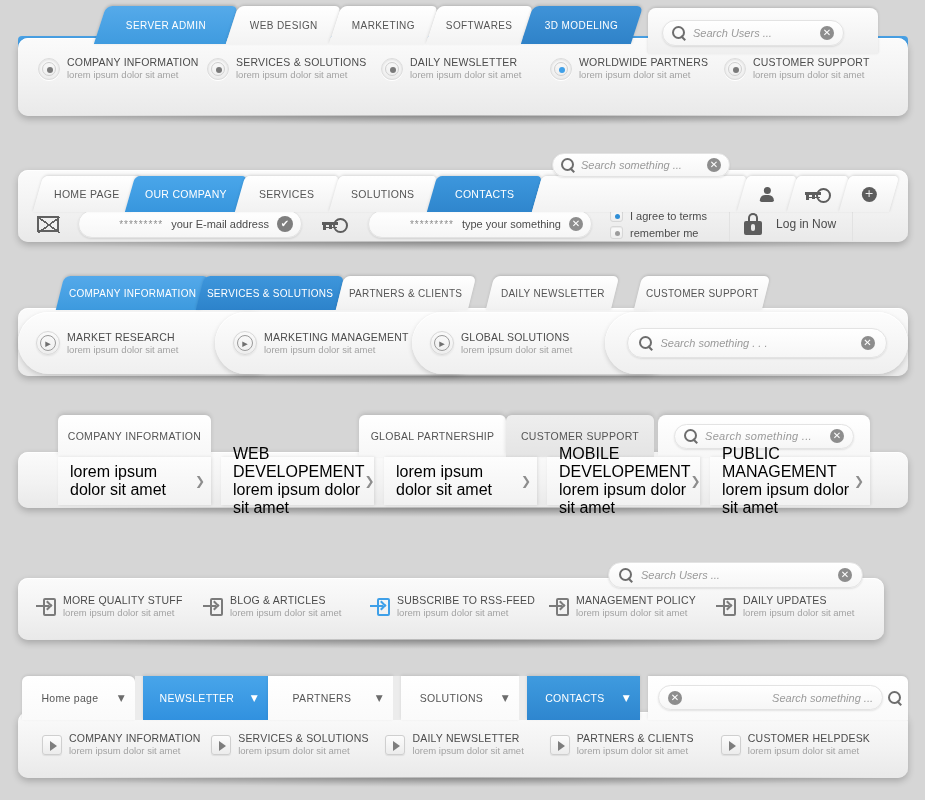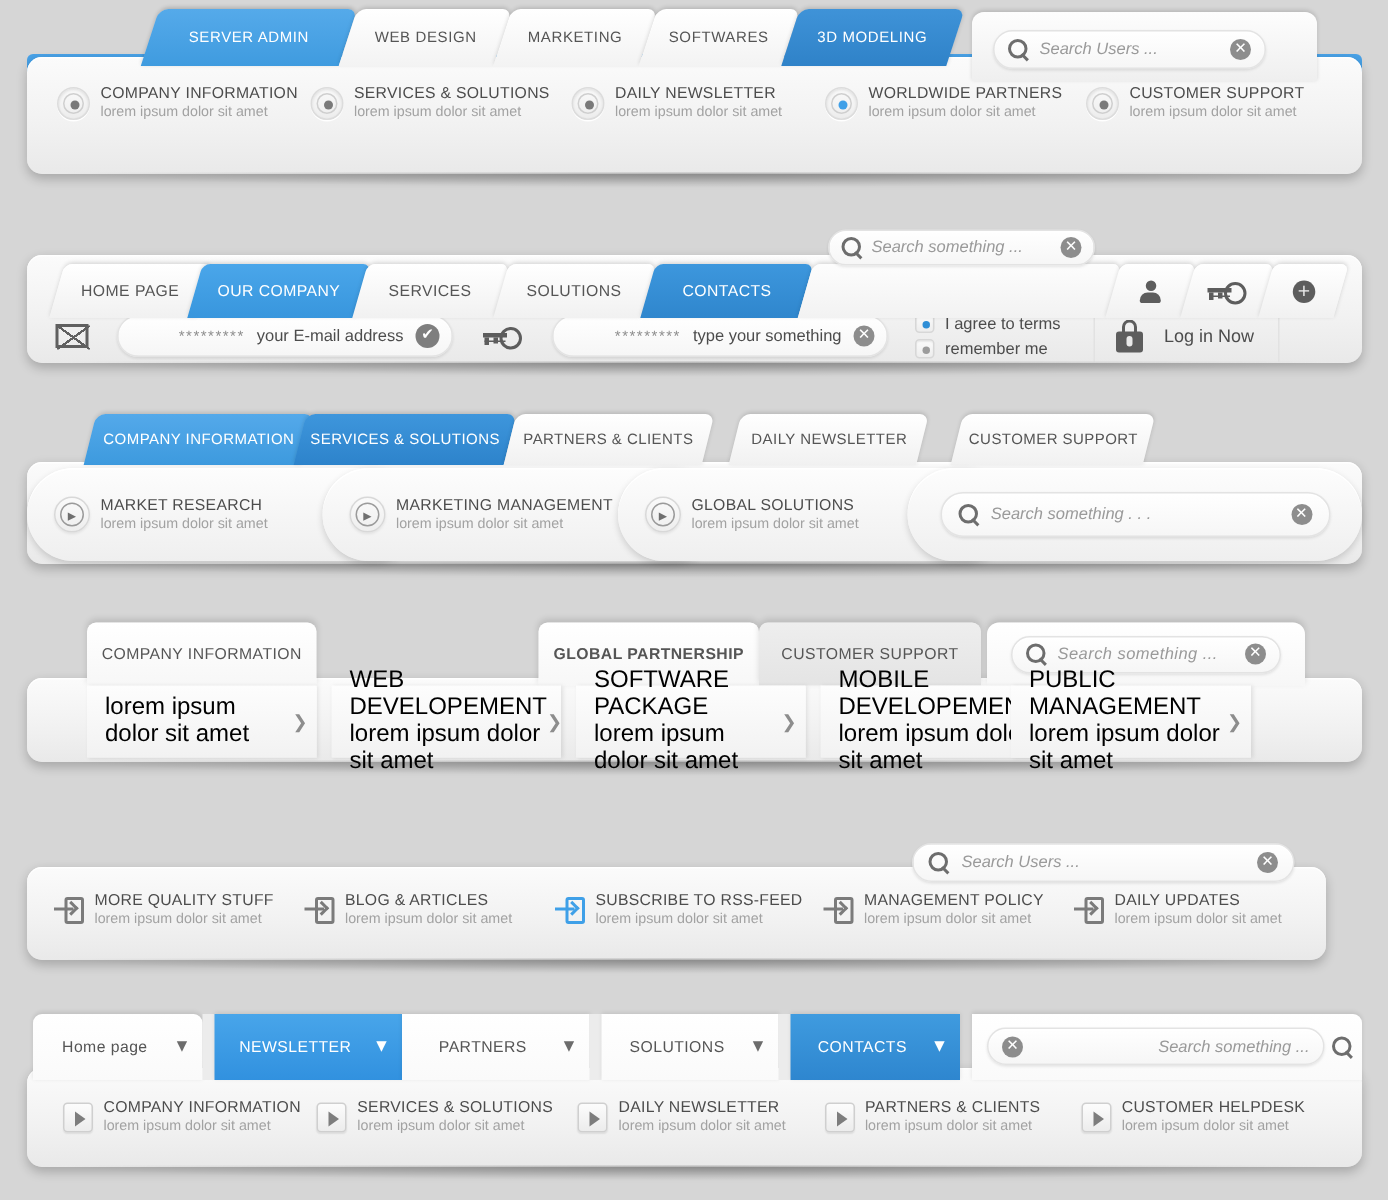--- a/index.html
+++ b/index.html
@@ -418,21 +418,21 @@
       <div class="ico-search"></div>
       <div class="ph">Search something . . .</div>
       <div class="ico-clear">✕</div>
     </div>
   </div>
 
   <div class="panel" id="block4"></div>
   <div class="tab4" style="left:58px;  width:153px;">
       <span>COMPANY INFORMATION</span>
     </div>
-  <div class="tab4" style="left:359px; width:147px;font-weight:bold;">
+  <div class="tab4" style="left:359px; width:147px;">
       <span>GLOBAL PARTNERSHIP</span>
     </div>
   <div class="tab4 grey" style="left:506px; width:148px;">
       <span>CUSTOMER SUPPORT</span>
     </div>
   <div class="tab4" style="left:658px; width:212px; border-radius:8px 8px 0 0;">
     <div class="pillsearch" style="position:relative;left:0;top:0;width:180px;height:25px;padding:0 9px;gap:7px;">
       <div class="ico-search"></div>
       <div class="ph">Search something ...</div>
       <div class="ico-clear">✕</div>
@@ -447,33 +447,32 @@
   </div>
   <div class="card4" style="left:221px; width:153px; padding-left:12px;">
     <div class="txt" style="flex:1">
         <div class="t1">WEB DEVELOPEMENT</div>
         <div class="t2">lorem ipsum dolor sit amet</div>
       </div>
     <span class="chev" style="margin-right:6px">❯</span>
   </div>
   <div class="card4" style="left:384px; width:153px; padding-left:12px;">
     <div class="txt" style="flex:1">
-        <div class="t1">SOFTWARE PACKAGE</div>
         <div class="t2">lorem ipsum dolor sit amet</div>
       </div>
     <span class="chev" style="margin-right:6px">❯</span>
   </div>
   <div class="card4" style="left:547px; width:153px; padding-left:12px;">
     <div class="txt" style="flex:1">
         <div class="t1">MOBILE DEVELOPEMENT</div>
         <div class="t2">lorem ipsum dolor sit amet</div>
       </div>
     <span class="chev" style="margin-right:6px">❯</span>
   </div>
-  <div class="card4" style="left:674px; width:160px; padding-left:12px;">
+  <div class="card4" style="left:710px; width:160px; padding-left:12px;">
     <div class="txt" style="flex:1">
         <div class="t1">PUBLIC MANAGEMENT</div>
         <div class="t2">lorem ipsum dolor sit amet</div>
       </div>
     <span class="chev" style="margin-right:6px">❯</span>
   </div>
 
   <div class="panel" id="block5">
     <div class="items-row" style="left:18px; top:16px; width:830px; justify-content:space-between;">
       <div class="item" style="width:160px">

